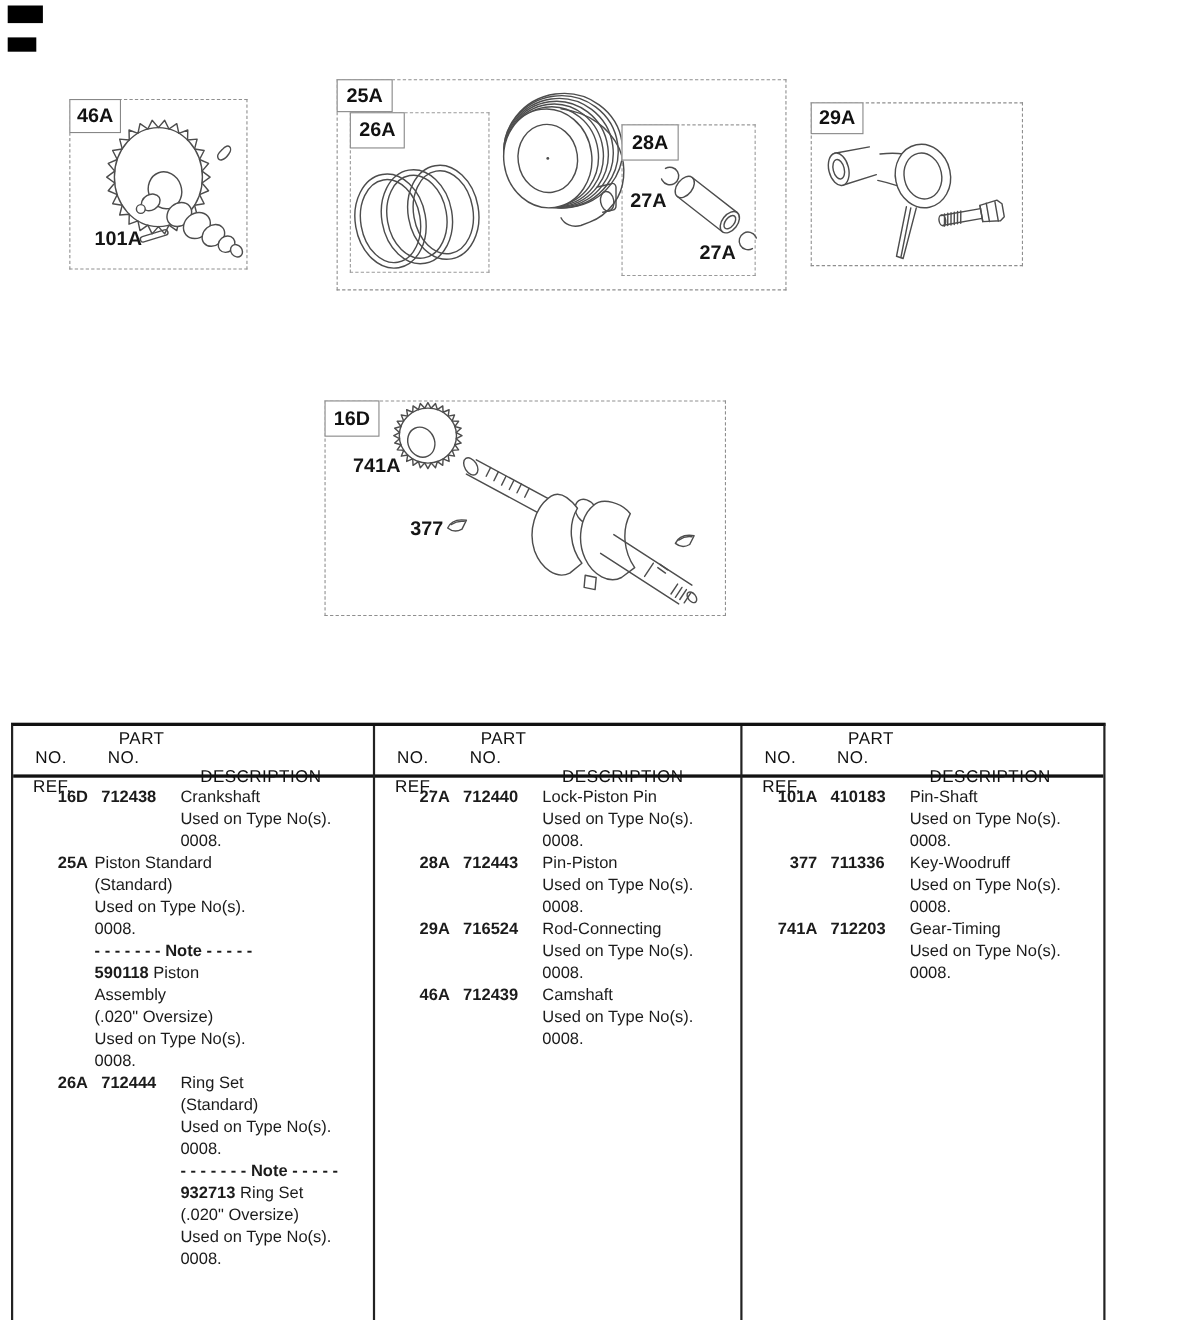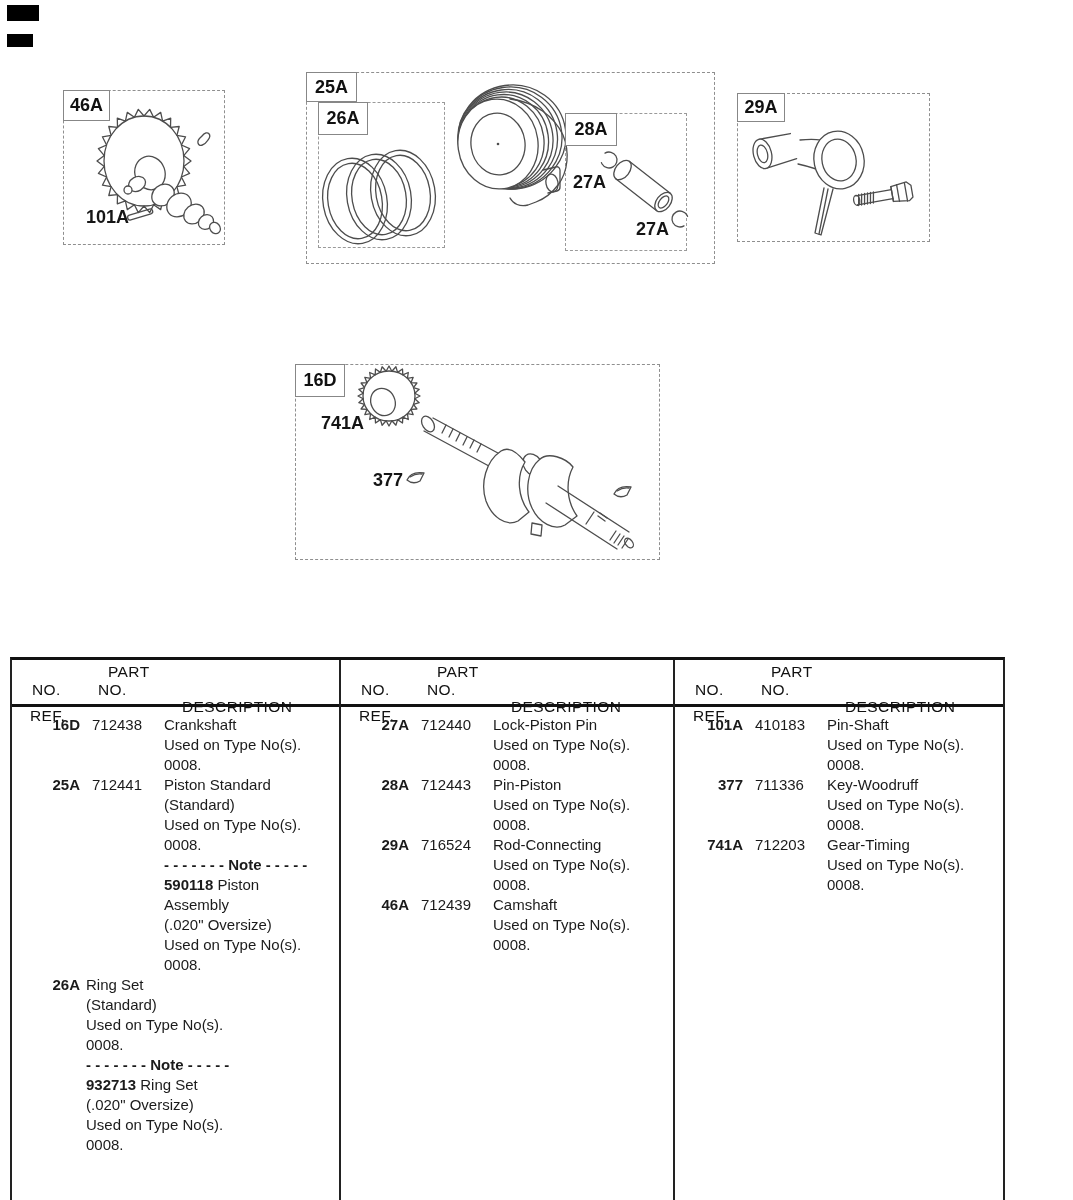--- a/index.html
+++ b/index.html
@@ -23,21 +23,21 @@
   .v1{left:327px;} .v2{left:661px;}
   .tcol{position:absolute;top:0;bottom:0;}
   .c0{left:0;width:327px;} .c1{left:329px;width:330px;} .c2{left:663px;width:326px;}
   .chead{position:absolute;left:0;top:0;right:0;height:44px;}
   .hh{position:absolute;font-size:15.5px;color:#111;letter-spacing:0.4px;white-space:nowrap;}
   .h-ref{left:18px;top:3px;margin-top:44px;} .h-part{left:96px;top:3px;}
   .h-no1{left:20px;top:21px;} .h-no2{left:86px;top:21px;} .h-desc{left:170px;top:38px;}
   .crows{position:absolute;left:0;right:0;top:55px;font-size:15px;line-height:20px;}
   .prow{display:grid;grid-template-columns:68px 78px 1fr;}
   .pref{text-align:right;font-weight:bold;white-space:nowrap;}
-  .ppart{padding-left:12px;font-weight:normal;white-space:nowrap;}
+  .ppart{padding-left:12px;font-weight:bold;white-space:nowrap;}
   .pdesc{padding-left:6px;}
   .dl{height:20px;white-space:nowrap;}
   .noteline{font-weight:bold;}
 </style>
 </head>
 <body>
 
 <div class="page">
 
   <div class="redaction" style="left:7px;top:5px;width:32px;height:16px;"></div>
@@ -201,36 +201,36 @@
             <span class="pref">16D</span>
             <span class="ppart">712438</span>
             <div class="pdesc">
               <div class="dl">Crankshaft</div>
               <div class="dl">Used on Type No(s).</div>
               <div class="dl">0008.</div>
             </div>
           </div>
           <div class="prow">
             <span class="pref">25A</span>
-            <span class="ppart">712441</span>
             <div class="pdesc">
               <div class="dl">Piston Standard</div>
               <div class="dl">(Standard)</div>
               <div class="dl">Used on Type No(s).</div>
               <div class="dl">0008.</div>
               <div class="dl noteline">- - - - - - - Note - - - - -</div>
               <div class="dl"><b>590118</b> Piston</div>
               <div class="dl">Assembly</div>
               <div class="dl">(.020" Oversize)</div>
               <div class="dl">Used on Type No(s).</div>
               <div class="dl">0008.</div>
             </div>
           </div>
           <div class="prow">
             <span class="pref">26A</span>
+            <span class="ppart">712444</span>
             <div class="pdesc">
               <div class="dl">Ring Set</div>
               <div class="dl">(Standard)</div>
               <div class="dl">Used on Type No(s).</div>
               <div class="dl">0008.</div>
               <div class="dl noteline">- - - - - - - Note - - - - -</div>
               <div class="dl"><b>932713</b> Ring Set</div>
               <div class="dl">(.020" Oversize)</div>
               <div class="dl">Used on Type No(s).</div>
               <div class="dl">0008.</div>

